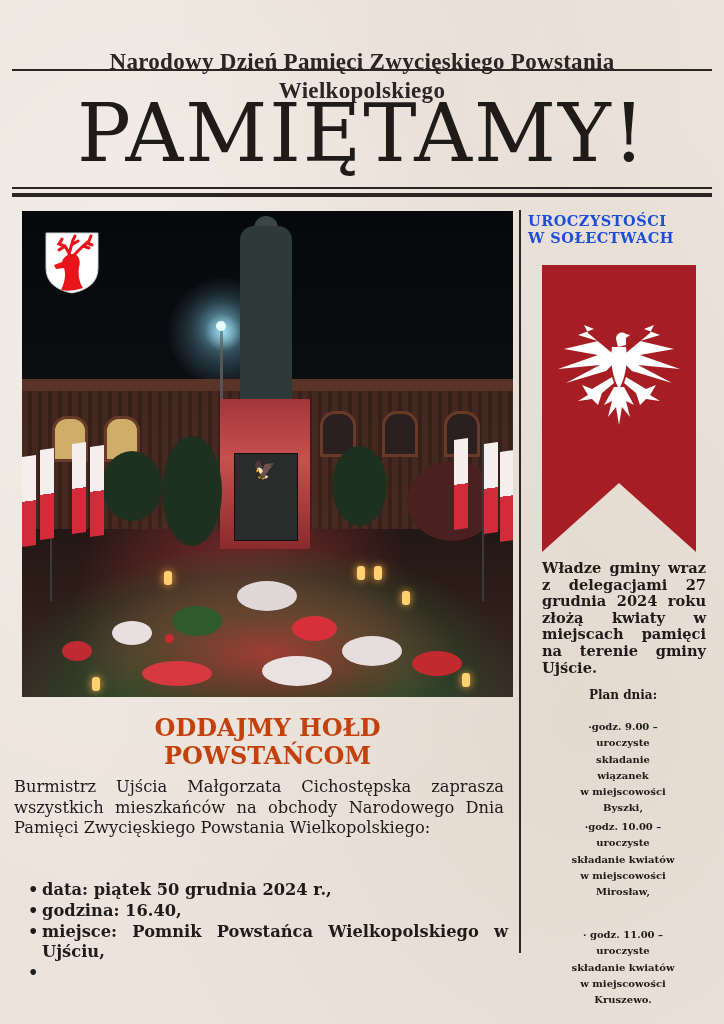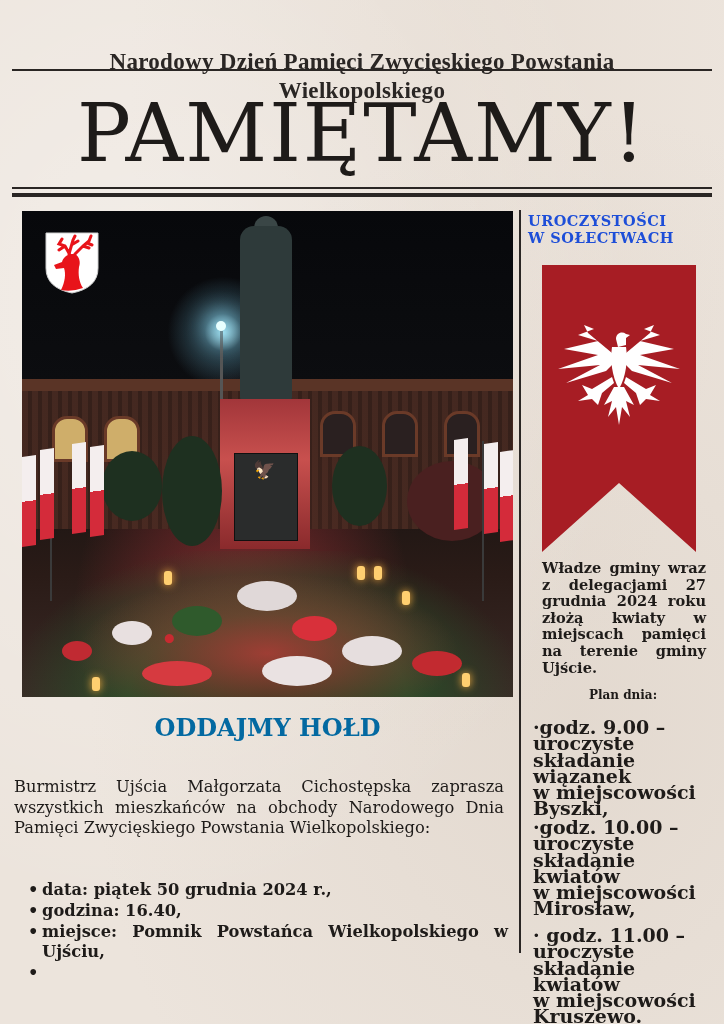--- a/index.html
+++ b/index.html
@@ -62,21 +62,21 @@
       radial-gradient(ellipse at 50% 100%, #1c3a1c, #2a4a28 40%, transparent 75%);
   }
   .flower-dot { border-radius:50%; position:absolute; }
   .candle { width:8px; height:14px; background:#ffcf70; border-radius:3px; box-shadow:0 0 8px #ffb040; }
   .lamp { left:194px; top:110px; width:10px; height:10px; border-radius:50%; background:#e8ffff; box-shadow:0 0 20px 10px rgba(150,230,255,0.6); }
   .lamp-pole { left:198px; top:120px; width:3px; height:110px; background:#555; }
   .coat { left:23px; top:21px; width:54px; height:62px; }
 
   .section-heading {
     left:22px; top:714px; width:491px; text-align:center;
-    font-family:"DejaVu Serif", serif; font-weight:bold; font-size:24px; line-height:28px; color:#0369a1;
+    font-family:"DejaVu Serif", serif; font-weight:bold; font-size:24px; line-height:28px; color:#c2410c;
   }
   .intro {
     left:14px; top:777px; width:490px; text-align:justify; text-align-last:left;
     font-family:"DejaVu Serif", serif; font-size:16.3px; line-height:20.5px; color:#1e1b19;
   }
   .bullets {
     left:28px; top:880px; width:480px; margin:0; padding:0; list-style:none;
     font-family:"DejaVu Serif", serif; font-weight:bold; font-size:16.3px; line-height:20.8px;
   }
   .bullets li { position:relative; padding-left:14px; }
@@ -87,21 +87,21 @@
     font-family:"DejaVu Serif", serif; font-weight:bold; font-size:14.5px; line-height:17px; color:#1d4ed8;
     letter-spacing:0.5px;
   }
   .banner { left:542px; top:265px; width:154px; height:287px; }
   .side-text {
     left:542px; top:560px; width:164px; text-align:justify;
     font-family:"DejaVu Serif", serif; font-weight:bold; font-size:14.6px; line-height:16.6px; color:#1e1b19;
   }
   .plan-title { left:533px; top:687px; width:180px; text-align:center; font-weight:bold; font-size:12px; line-height:17px; }
   .plan-item {
-    left:533px; width:180px; font-weight:bold; font-size:19px; line-height:16.3px; white-space:pre-line;
+    left:533px; width:180px; text-align:center; font-weight:bold; font-size:10px; line-height:16.3px; white-space:pre-line;
   }
 </style>
 </head>
 <body>
 
 <div class="abs subtitle">
   <div>Narodowy Dzień Pamięci Zwycięskiego Powstania</div>
   <div>Wielkopolskiego</div>
 </div>
 <div class="abs rule-thin" style="top:69px;"></div>
@@ -164,20 +164,21 @@
 
   <svg class="abs coat" viewBox="0 0 54 62">
     <path d="M1 1 H53 V36 Q53 56 27 61 Q1 56 1 36 Z" fill="#ffffff" stroke="#d0d0d0" stroke-width="1"></path>
     <path d="M27 22 C22 22 18 26 17 30 L9 33 L11 37 L19 36 C21 42 20 50 16 58 Q27 60 38 56 C34 50 33 42 34 35 C36 30 34 24 30 22 Z" fill="#e8141a"></path>
     <path d="M25 23 L20 14 L14 12 L17 7 M20 14 L14 18 M24 22 L28 8 L30 4 M28 12 L33 9 M30 22 L38 14 L44 9 L46 4 M38 14 L44 16 M42 11 L47 13" stroke="#e8141a" stroke-width="3" fill="none" stroke-linecap="round"></path>
   </svg>
 </div>
 
 <div class="abs section-heading">
   <div>ODDAJMY HOŁD</div>
+  <div>POWSTAŃCOM</div>
 </div>
 <div class="abs intro">Burmistrz Ujścia Małgorzata Cichostępska zaprasza wszystkich mieszkańców na obchody Narodowego Dnia Pamięci Zwycięskiego Powstania Wielkopolskiego:</div>
 
 <ul class="abs bullets">
   <li><span class="dot">•</span><span>data: piątek 50 grudnia 2024 r.,</span></li>
   <li><span class="dot">•</span><span>godzina: 16.40,</span></li>
   <li style="text-align:justify;"><span class="dot">•</span><span>miejsce: Pomnik Powstańca Wielkopolskiego w Ujściu,</span></li>
   <li><span class="dot">•</span></li>
 </ul>
 

